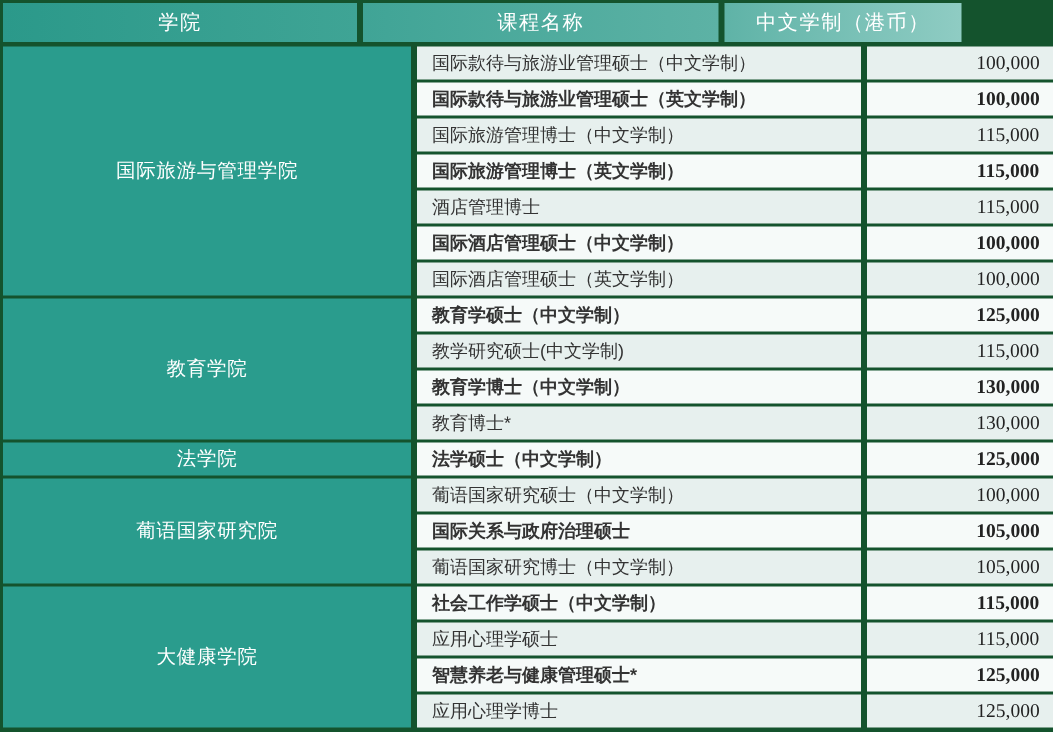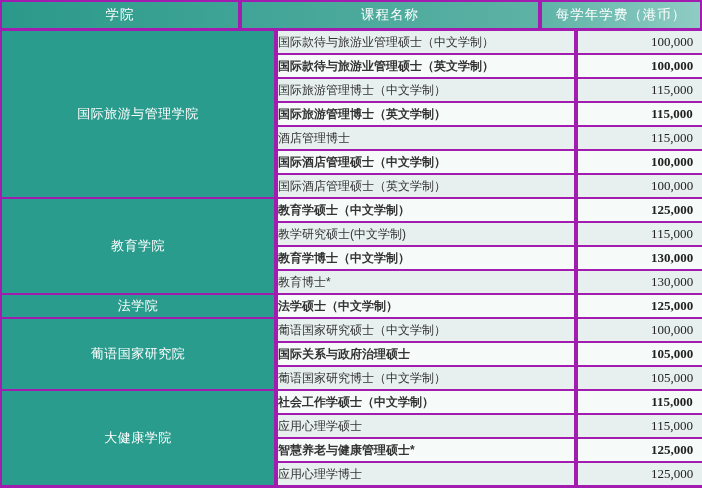--- a/index.html
+++ b/index.html
@@ -1,64 +1,64 @@
 <!DOCTYPE html>
 <html><head>
 <meta charset="utf-8">
 <style>
   html,body { margin:0; padding:0; background:#ffffff; }
   .table {
     box-sizing:border-box;
     width:702px; height:488px;
     padding:2px 2px 3px 2px;
-    background:#a21caf;
+    background:#14532d;
     font-family:"Liberation Sans","DejaVu Sans",sans-serif;
   }
   .header-row { display:flex; gap:4px; height:26px; margin-bottom:3px; }
   .hcell {
     color:#ffffff; font-size:13.5px; letter-spacing:1px;
     display:flex; align-items:center; justify-content:center;
   }
   .hc1 { width:236px; flex:none; background:linear-gradient(90deg,#2b998a,#3fa495); }
-  .hc2 { width:296px; flex:none; background:linear-gradient(90deg,#40a496,#5db2a5); }
+  .hc2 { width:237px; flex:none; background:linear-gradient(90deg,#40a496,#5db2a5); }
   .hc3 { width:158px; flex:none; background:linear-gradient(90deg,#5fb3a7,#8fccc3); }
   .tbody { display:flex; flex-direction:column; gap:2px; }
   .group { display:flex; gap:4px; }
   .college {
     width:272px; flex:none;
     background:#2a9c8d; color:#ffffff;
     font-size:13px; letter-spacing:0.5px;
     display:flex; align-items:center; justify-content:center;
     text-align:center;
   }
   .rows { display:flex; flex-direction:column; gap:2px; }
   .row { display:flex; gap:4px; height:22px; }
   .course {
-    width:296px; flex:none; box-sizing:border-box; 
+    width:296px; flex:none; box-sizing:border-box; padding-left:10px;
     display:flex; align-items:center;
     font-size:12px; color:#333333; white-space:nowrap; overflow:hidden;
   }
   .fee {
     width:188px; flex:none;
     display:flex; align-items:center; justify-content:center;
     font-size:13px; color:#222222;
     font-family:"Liberation Serif","DejaVu Serif",serif;
   }
   .sa { background:#e7f0ee; }
   .sb { background:#f6faf9;font-weight:bold; }
 </style>
 </head>
 <body>
 
 <div class="table">
 
   <div class="header-row">
     <div class="hcell hc1">学院</div>
     <div class="hcell hc2">课程名称</div>
-    <div class="hcell hc3">每学年学费（港币）</div>
+    <div class="hcell hc3">中文学制（港币）</div>
   </div>
 
   <div class="tbody">
 
     <div class="group">
       <div class="college">国际旅游与管理学院</div>
       <div class="rows">
         <div class="row">
           <div class="course sa">国际款待与旅游业管理硕士（中文学制）</div>
           <div class="fee sa">100,000</div>

